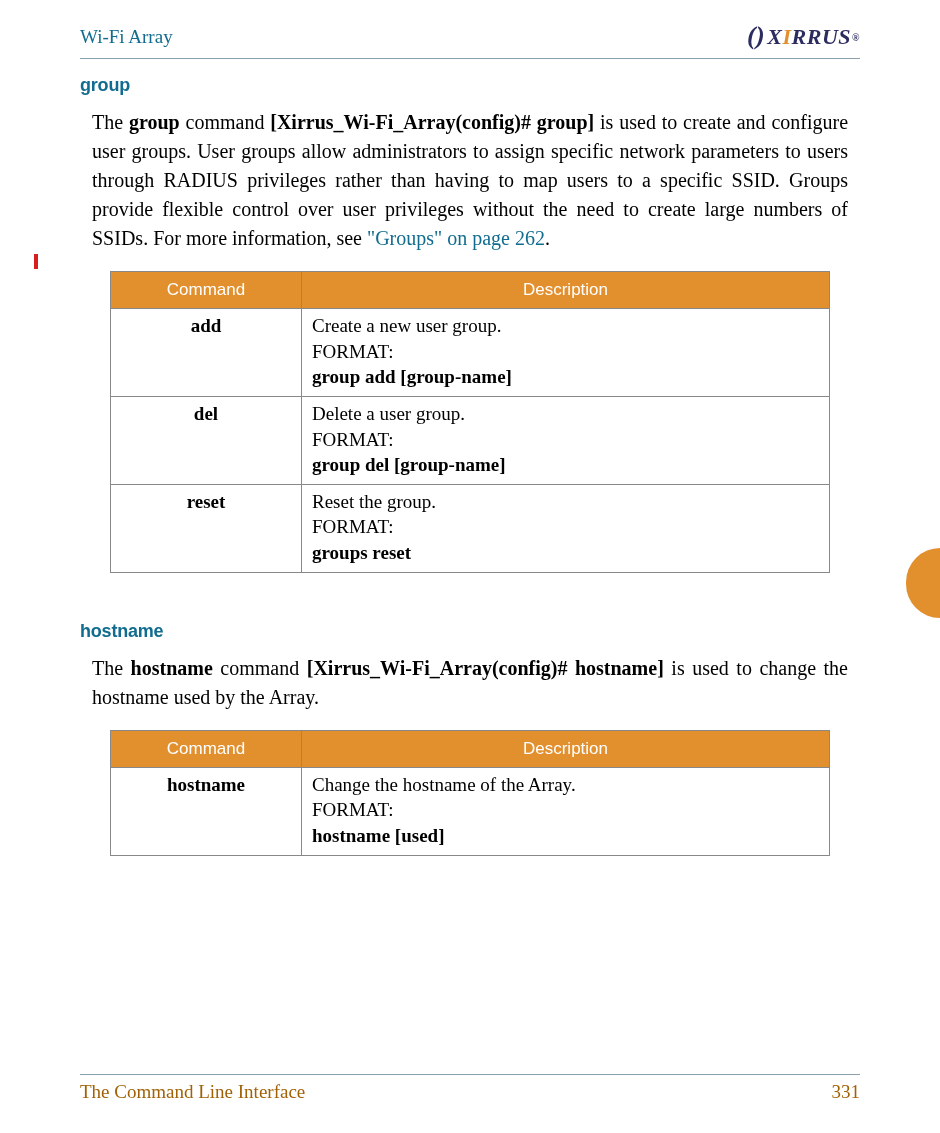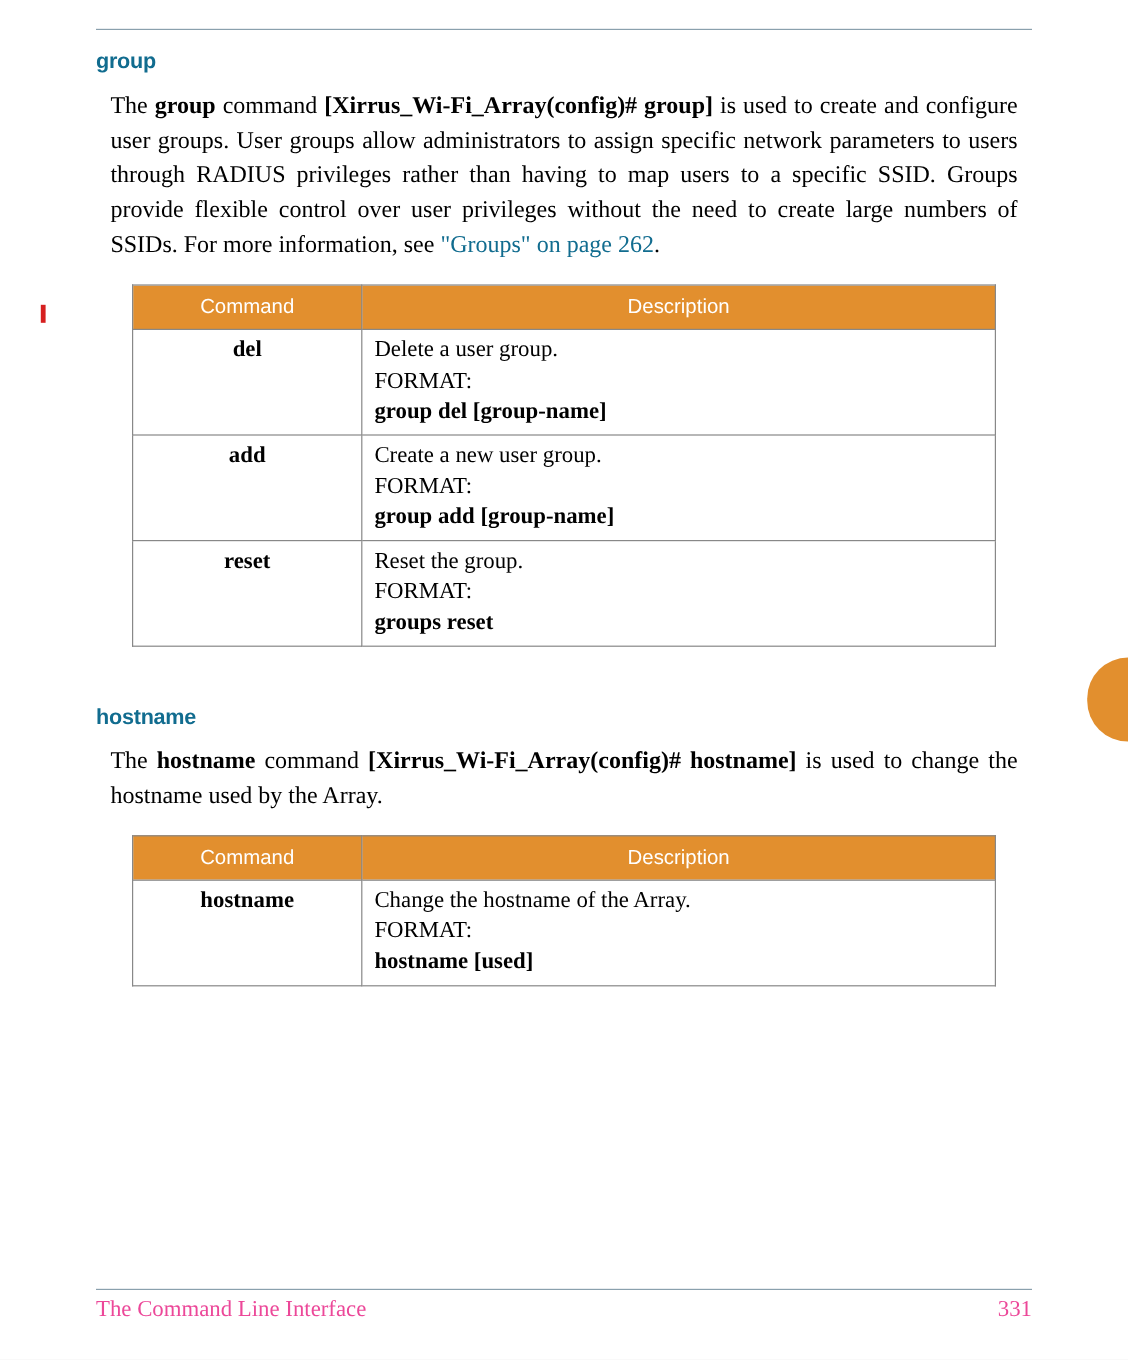--- a/index.html
+++ b/index.html
@@ -130,63 +130,73 @@
     bottom: 30px;
   }
   .hr-bot {
     border: none;
     border-top: 1px solid #8aa0ad;
     margin: 0 0 6px 0;
   }
   .footer-row {
     display: flex;
     justify-content: space-between;
-    color: #ec4899;
+    color: #a16207;
     font-size: 19px;
   }
 </style>
 </head>
 <body>
 
 <div class="page">
 
   <div class="red-bar"></div>
   <div class="side-tab"></div>
 
   <div class="content">
 
+    <div class="header-row">
+      <div class="header-title">Wi-Fi Array</div>
+      <div class="logo">
+        <span class="swirl">()</span>
+        <span>X</span>
+          <span class="dot">I</span>
+          <span>RRUS</span>
+          <sup>®</sup>
+      </div>
+    </div>
     <hr class="hr-top">
 
     <div class="section-title">group</div>
     <p class="para">
       <span>The </span><span class="bold">group</span><span> command </span><span class="bold">[Xirrus_Wi-Fi_Array(config)# group]</span><span> is used to create and configure user groups. User groups allow administrators to assign specific network parameters to users through RADIUS privileges rather than having to map users to a specific SSID. Groups provide flexible control over user privileges without the need to create large numbers of SSIDs. For more information, see </span><span class="link">"Groups" on page 262</span><span>.</span>
     </p>
 
     <table class="cmd">
       <thead>
         <tr>
           <th>Command</th>
           <th>Description</th>
         </tr>
       </thead>
       <tbody>
         <tr>
+          <td>add</td>
+          <td>
+            <span class="desc-line">Create a new user group.</span>
+            <span class="desc-line">FORMAT:</span>
+            <span class="desc-line desc-bold">group add [group-name]</span>
+          </td>
+        </tr>
+        <tr>
           <td>del</td>
           <td>
             <span class="desc-line">Delete a user group.</span>
             <span class="desc-line">FORMAT:</span>
             <span class="desc-line desc-bold">group del [group-name]</span>
-          </td>
-        </tr>
-        <tr>
-          <td>add</td>
-          <td>
-            <span class="desc-line">Create a new user group.</span>
-            <span class="desc-line">FORMAT:</span>
-            <span class="desc-line desc-bold">group add [group-name]</span>
           </td>
         </tr>
         <tr>
           <td>reset</td>
           <td>
             <span class="desc-line">Reset the group.</span>
             <span class="desc-line">FORMAT:</span>
             <span class="desc-line desc-bold">groups reset</span>
           </td>
         </tr>

